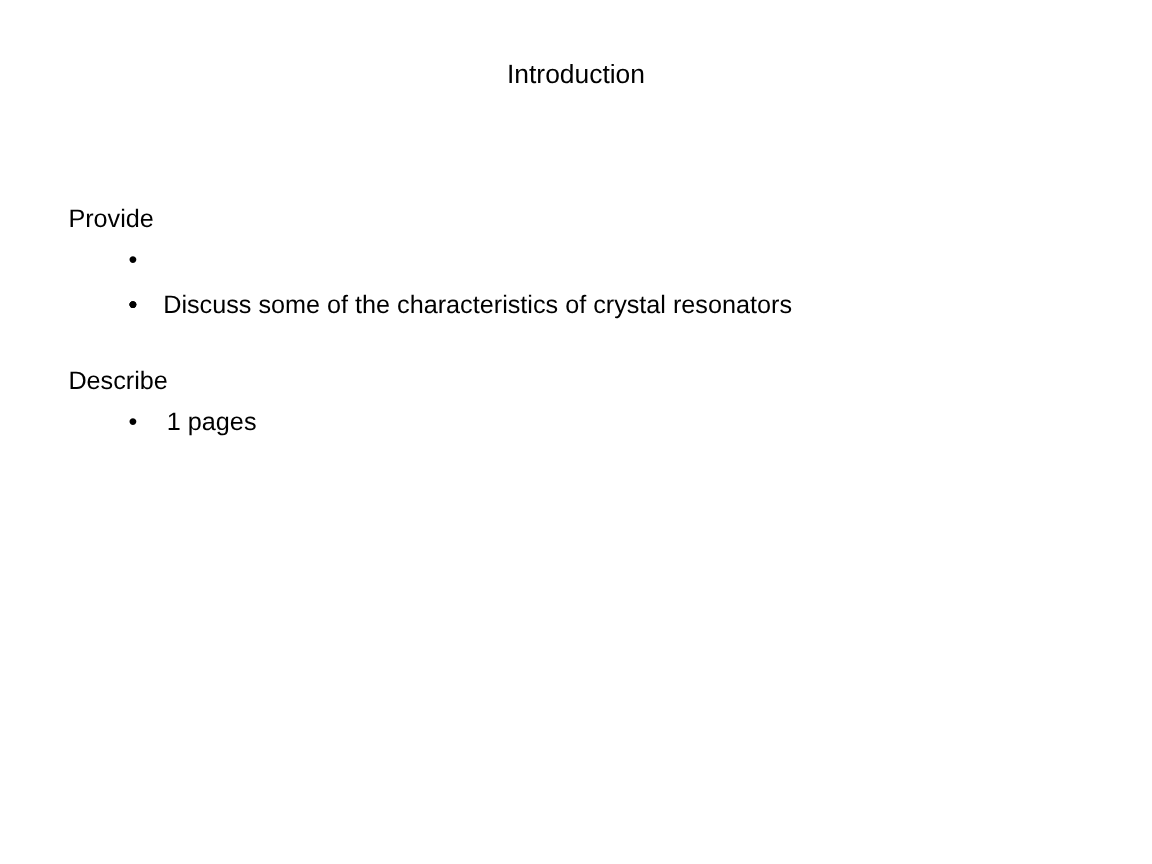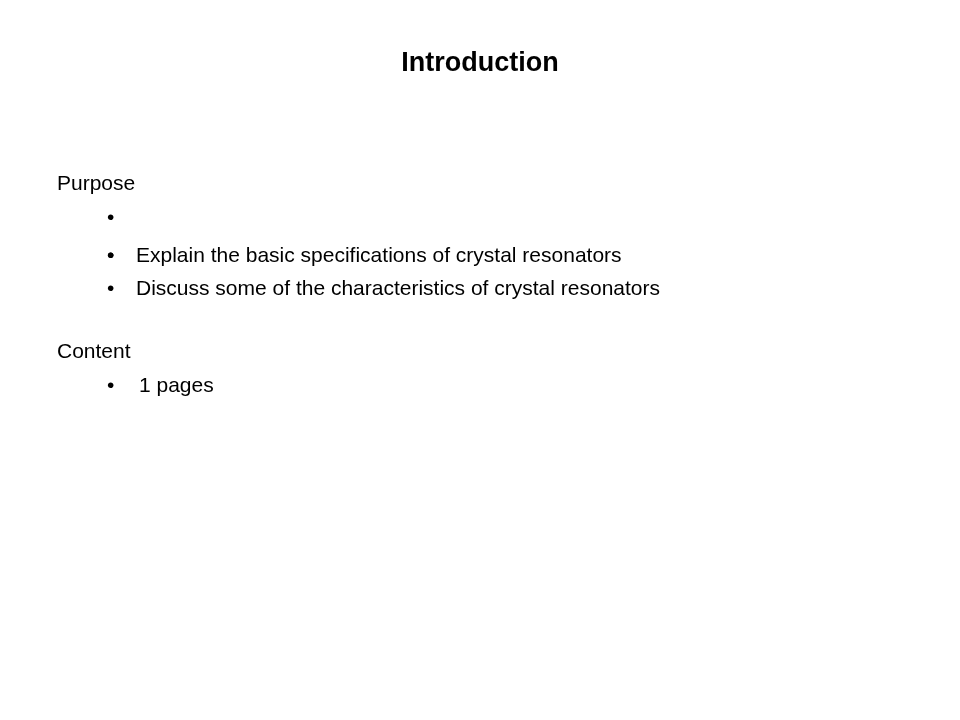--- a/index.html
+++ b/index.html
@@ -21,22 +21,22 @@
     height: 720px;
     background: #ffffff;
     box-sizing: border-box;
   }
   .slide-title {
     position: absolute;
     top: 44px;
     left: 0;
     width: 960px;
     text-align: center;
-    font-size: 27px;
-    font-weight: bold;
+    font-size: 22px;
+    font-weight: normal;
     letter-spacing: 0px;
     line-height: 36px;
     color: #000000;
   }
   .body-block {
     position: absolute;
     top: 168px;
     left: 57px;
     width: 850px;
   }
@@ -80,50 +80,49 @@
 </head>
 <body>
 
 <div class="slide">
 
   <div class="slide-title">Introduction</div>
 
   <div class="body-block">
 
     <div class="section">
-      <div class="section-heading">Purpose</div>
+      <div class="section-heading">Provide</div>
       <ul class="bullet-list">
         <li class="bullet-item">
           <span class="dot">•</span>
         </li>
       </ul>
     </div>
 
     <div class="gap-section"></div>
 
     <div class="section">
       <ul class="bullet-list">
         <li class="bullet-item wide-text">
           <span class="dot">•</span>
         </li>
         <li class="bullet-item">
           <span class="dot">•</span>
-          <span>Explain the basic specifications of crystal resonators</span>
         </li>
         <li class="bullet-item">
           <span class="dot">•</span>
           <span>Discuss some of the characteristics of crystal resonators</span>
         </li>
       </ul>
     </div>
 
     <div class="gap-section-2"></div>
 
     <div class="section">
-      <div class="section-heading">Content</div>
+      <div class="section-heading">Describe</div>
       <ul class="bullet-list">
         <li class="bullet-item content-bullet">
           <span class="dot">•</span>
           <span>1 pages</span>
         </li>
       </ul>
     </div>
 
   </div>
 </div>

